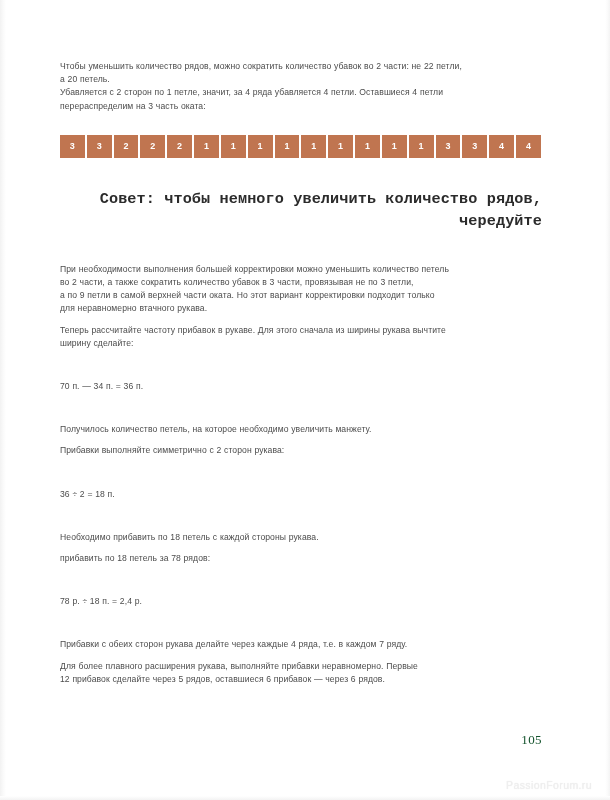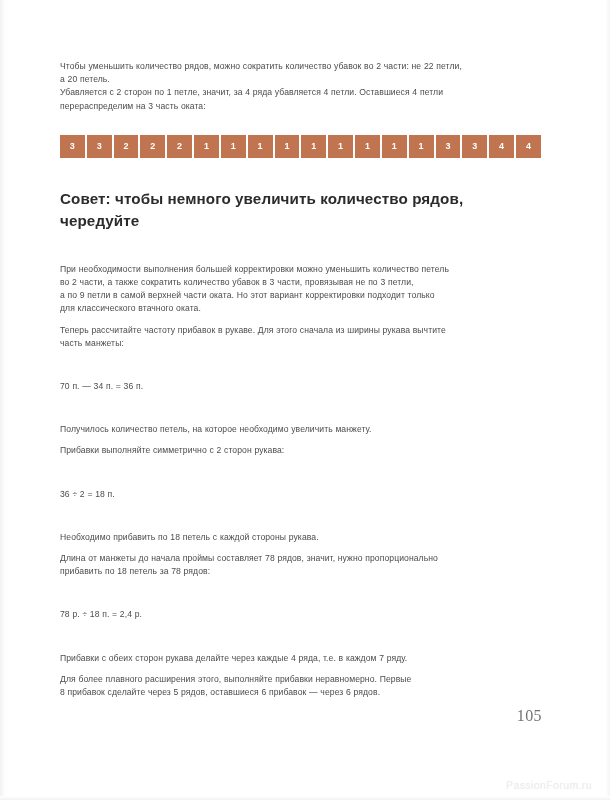--- a/index.html
+++ b/index.html
@@ -92,39 +92,40 @@
     font-family: "Liberation Sans", sans-serif;
     font-size: 9px;
     font-weight: 700;
     line-height: 1;
     letter-spacing: 0.2px;
     box-sizing: border-box;
   }
 
   
   .advice {
-    font-family: Liberation Sans, sans-serif;
+    font-family: Liberation Mono, monospace;
     font-weight: 700;
     font-size: 15.2px;
     line-height: 22.5px;
     color: #2b2b2b;
     margin: 0;
     letter-spacing: 0.1px;
+    text-align: right;
   }
 
   
   .page-number {
     position: absolute;
     left: 0;
-    top: 647px;
+    top: 672px;
     width: 482px;
     text-align: right;
     font-family: "Liberation Serif", serif;
-    font-size: 16px;
-    color: #737373;
+    font-size: 13px;
+    color: #14532d;
     letter-spacing: 0.4px;
   }
 
   
   .watermark {
     position: absolute;
     right: 18px;
     bottom: 9px;
     font-family: "Liberation Sans", sans-serif;
     font-size: 10.5px;
@@ -178,28 +179,28 @@
     <div>
       <p class="advice">Совет: чтобы немного увеличить количество рядов, чередуйте</p>
     </div>
 
     <div class="gap-xl"></div>
 
     <div>
       <p class="para">При необходимости выполнения большей корректировки можно уменьшить количество петель</p>
       <p class="para">во 2 части, а также сократить количество убавок в 3 части, провязывая не по 3 петли,</p>
       <p class="para">а по 9 петли в самой верхней части оката. Но этот вариант корректировки подходит только</p>
-      <p class="para">для классического втачного оката.</p>
+      <p class="para">для неравномерно втачного рукава.</p>
     </div>
 
     <div class="gap-sm"></div>
 
     <div>
       <p class="para">Теперь рассчитайте частоту прибавок в рукаве. Для этого сначала из ширины рукава вычтите</p>
-      <p class="para">часть манжеты:</p>
+      <p class="para">ширину сделайте:</p>
     </div>
 
     <div class="gap-xl"></div>
 
     <p class="para">70 п. — 34 п. = 36 п.</p>
 
     <div class="gap-xl"></div>
 
     <p class="para">Получилось количество петель, на которое необходимо увеличить манжету.</p>
 
@@ -211,37 +212,36 @@
 
     <p class="para">36 ÷ 2 = 18 п.</p>
 
     <div class="gap-xl"></div>
 
     <p class="para">Необходимо прибавить по 18 петель с каждой стороны рукава.</p>
 
     <div class="gap-sm"></div>
 
     <div>
-      <p class="para">Длина от манжеты до начала проймы составляет 78 рядов, значит, нужно пропорционально</p>
       <p class="para">прибавить по 18 петель за 78 рядов:</p>
     </div>
 
     <div class="gap-xl"></div>
 
     <p class="para">78 р. ÷ 18 п. = 2,4 р.</p>
 
     <div class="gap-xl"></div>
 
     <p class="para">Прибавки с обеих сторон рукава делайте через каждые 4 ряда, т.е. в каждом 7 ряду.</p>
 
     <div class="gap-sm"></div>
 
     <div>
-      <p class="para">Для более плавного расширения этого, выполняйте прибавки неравномерно. Первые</p>
-      <p class="para">8 прибавок сделайте через 5 рядов, оставшиеся 6 прибавок — через 6 рядов.</p>
+      <p class="para">Для более плавного расширения рукава, выполняйте прибавки неравномерно. Первые</p>
+      <p class="para">12 прибавок сделайте через 5 рядов, оставшиеся 6 прибавок — через 6 рядов.</p>
     </div>
 
     <div class="page-number">105</div>
 
   </div>
 
   <div class="watermark">PassionForum.ru</div>
 
 </div>
 

